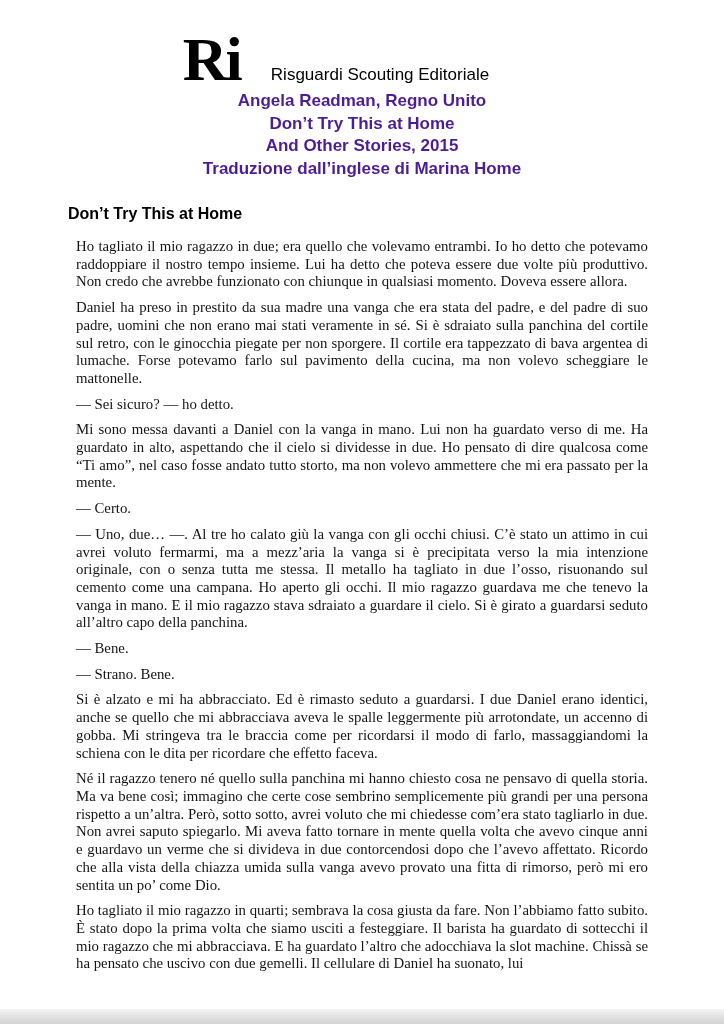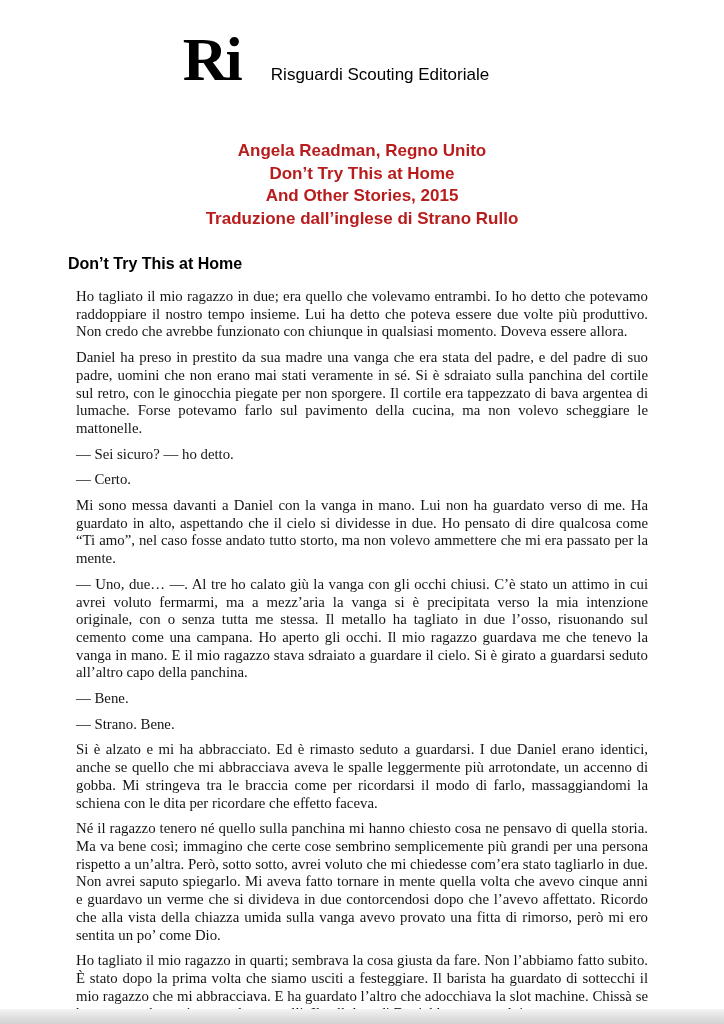--- a/index.html
+++ b/index.html
@@ -41,27 +41,26 @@
   .org-name {
     font-family: "Liberation Sans", sans-serif;
     font-weight: normal;
     font-size: 17px;
     margin-left: 14px;
     color: #000000;
   }
 
   
   .title-block {
-    margin-top: 50px;
     text-align: center;
     font-family: "Liberation Sans", sans-serif;
     font-weight: bold;
     font-size: 17px;
     line-height: 22.5px;
-    color: #b91c1c;
+    color: #4c1d95;
   }
 
   
   .section-heading {
     margin-top: 24px;
     font-family: "Liberation Sans", sans-serif;
     font-weight: bold;
     font-size: 16px;
     line-height: 20px;
     color: #000000;
@@ -95,31 +94,31 @@
 
     <header class="masthead">
       <span class="logo">Ri</span>
       <span class="org-name">Risguardi Scouting Editoriale</span>
     </header>
 
     <section class="title-block">
       <p>Angela Readman, Regno Unito</p>
       <p>Don’t Try This at Home</p>
       <p>And Other Stories, 2015</p>
-      <p>Traduzione dall’inglese di Strano Rullo</p>
+      <p>Traduzione dall’inglese di Marina Home</p>
     </section>
 
     <h2 class="section-heading">Don’t Try This at Home</h2>
 
     <div class="body-text">
       <p>Ho tagliato il mio ragazzo in due; era quello che volevamo entrambi. Io ho detto che potevamo raddoppiare il nostro tempo insieme. Lui ha detto che poteva essere due volte più produttivo. Non credo che avrebbe funzionato con chiunque in qualsiasi momento. Doveva essere allora.</p>
       <p>Daniel ha preso in prestito da sua madre una vanga che era stata del padre, e del padre di suo padre, uomini che non erano mai stati veramente in sé. Si è sdraiato sulla panchina del cortile sul retro, con le ginocchia piegate per non sporgere. Il cortile era tappezzato di bava argentea di lumache. Forse potevamo farlo sul pavimento della cucina, ma non volevo scheggiare le mattonelle.</p>
       <p>— Sei sicuro? — ho detto.</p>
+      <p>Mi sono messa davanti a Daniel con la vanga in mano. Lui non ha guardato verso di me. Ha guardato in alto, aspettando che il cielo si dividesse in due. Ho pensato di dire qualcosa come “Ti amo”, nel caso fosse andato tutto storto, ma non volevo ammettere che mi era passato per la mente.</p>
       <p>— Certo.</p>
-      <p>Mi sono messa davanti a Daniel con la vanga in mano. Lui non ha guardato verso di me. Ha guardato in alto, aspettando che il cielo si dividesse in due. Ho pensato di dire qualcosa come “Ti amo”, nel caso fosse andato tutto storto, ma non volevo ammettere che mi era passato per la mente.</p>
       <p>— Uno, due… —. Al tre ho calato giù la vanga con gli occhi chiusi. C’è stato un attimo in cui avrei voluto fermarmi, ma a mezz’aria la vanga si è precipitata verso la mia intenzione originale, con o senza tutta me stessa. Il metallo ha tagliato in due l’osso, risuonando sul cemento come una campana. Ho aperto gli occhi. Il mio ragazzo guardava me che tenevo la vanga in mano. E il mio ragazzo stava sdraiato a guardare il cielo. Si è girato a guardarsi seduto all’altro capo della panchina.</p>
       <p>— Bene.</p>
       <p>— Strano. Bene.</p>
       <p>Si è alzato e mi ha abbracciato. Ed è rimasto seduto a guardarsi. I due Daniel erano identici, anche se quello che mi abbracciava aveva le spalle leggermente più arrotondate, un accenno di gobba. Mi stringeva tra le braccia come per ricordarsi il modo di farlo, massaggiandomi la schiena con le dita per ricordare che effetto faceva.</p>
       <p>Né il ragazzo tenero né quello sulla panchina mi hanno chiesto cosa ne pensavo di quella storia. Ma va bene così; immagino che certe cose sembrino semplicemente più grandi per una persona rispetto a un’altra. Però, sotto sotto, avrei voluto che mi chiedesse com’era stato tagliarlo in due. Non avrei saputo spiegarlo. Mi aveva fatto tornare in mente quella volta che avevo cinque anni e guardavo un verme che si divideva in due contorcendosi dopo che l’avevo affettato. Ricordo che alla vista della chiazza umida sulla vanga avevo provato una fitta di rimorso, però mi ero sentita un po’ come Dio.</p>
       <p>Ho tagliato il mio ragazzo in quarti; sembrava la cosa giusta da fare. Non l’abbiamo fatto subito. È stato dopo la prima volta che siamo usciti a festeggiare. Il barista ha guardato di sottecchi il mio ragazzo che mi abbracciava. E ha guardato l’altro che adocchiava la slot machine. Chissà se ha pensato che uscivo con due gemelli. Il cellulare di Daniel ha suonato, lui</p>
     </div>
 
   </div>
 

